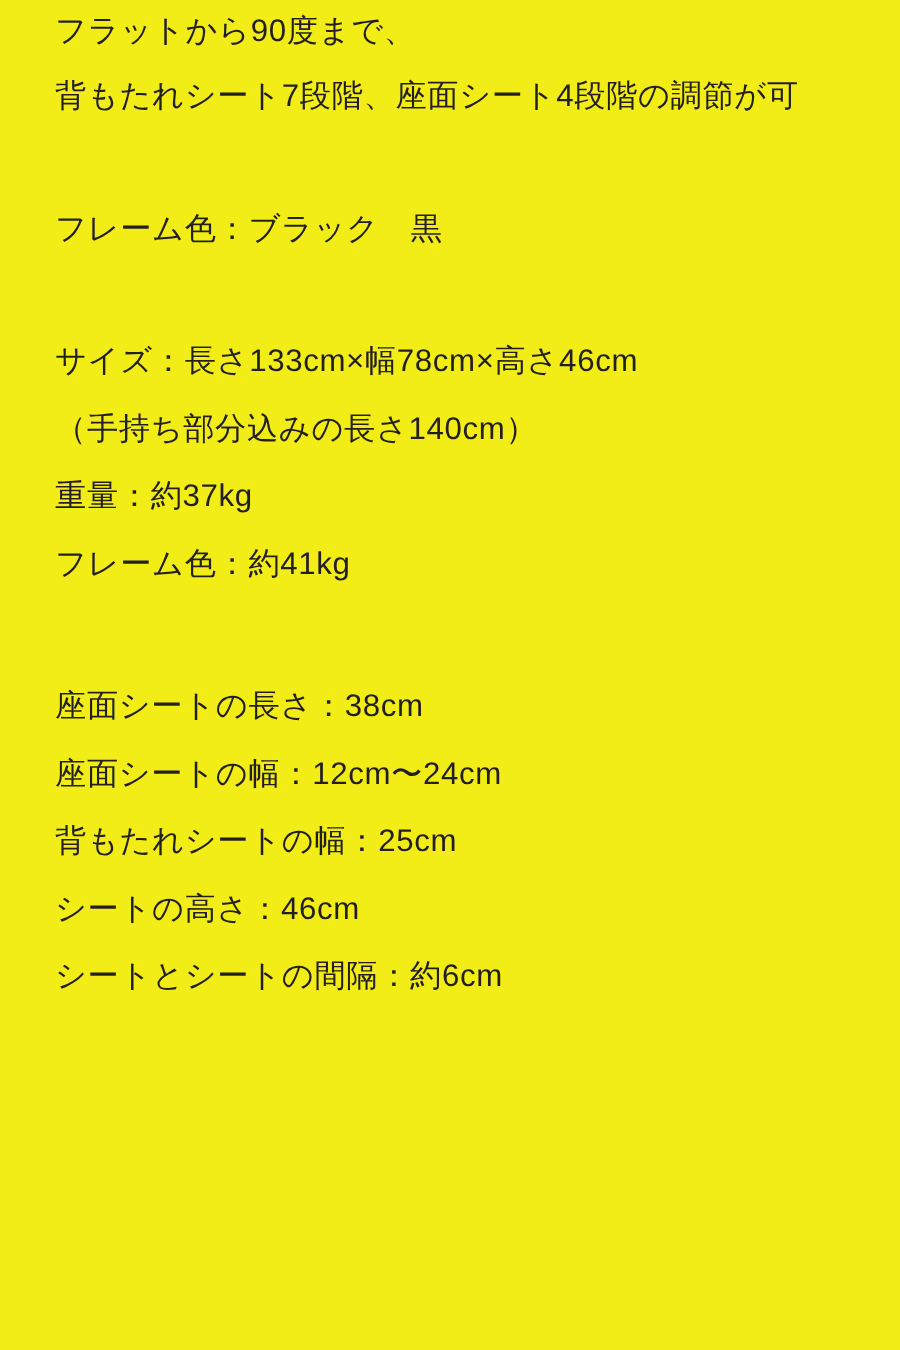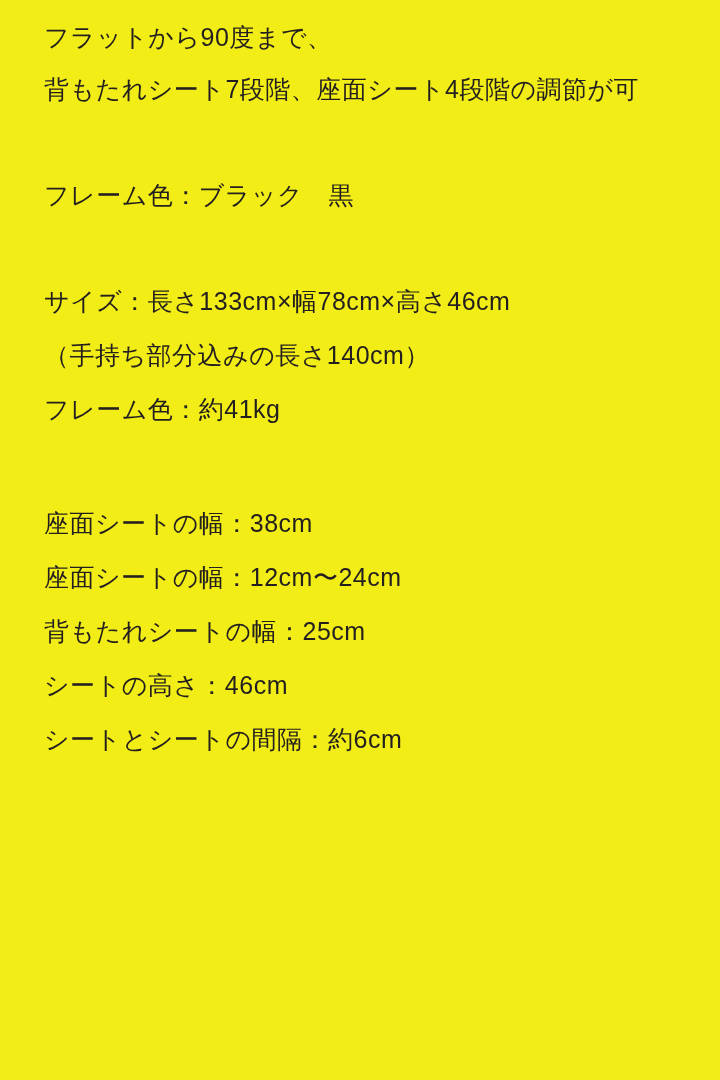--- a/index.html
+++ b/index.html
@@ -11,21 +11,21 @@
     height: 1080px;
     background: #f2ed16;
     font-family: "Liberation Sans", "DejaVu Sans", sans-serif;
     color: #231f20;
     overflow: hidden;
   }
   .page {
     width: 720px;
     height: 1080px;
     box-sizing: border-box;
-    padding: 12px 44px;
+    padding: 0 44px;
     background: #f2ed16;
   }
   .spec-block {
     margin: 0;
     padding: 0;
   }
   .spec-line {
     font-size: 25px;
     line-height: 54px;
     letter-spacing: 0.5px;
@@ -60,26 +60,27 @@
 
   <div class="spec-block">
     <div class="spec-line">フレーム色：ブラック　黒</div>
   </div>
 
   <div class="gap-md"></div>
 
   <div class="spec-block">
     <div class="spec-line">サイズ：長さ133cm×幅78cm×高さ46cm</div>
     <div class="spec-line">（手持ち部分込みの長さ140cm）</div>
+    <div class="spec-line">重量：約37kg</div>
     <div class="spec-line">フレーム色：約41kg</div>
   </div>
 
   <div class="gap-lg"></div>
 
   <div class="spec-block">
-    <div class="spec-line">座面シートの幅：38cm</div>
+    <div class="spec-line">座面シートの長さ：38cm</div>
     <div class="spec-line">座面シートの幅：12cm〜24cm</div>
     <div class="spec-line">背もたれシートの幅：25cm</div>
     <div class="spec-line">シートの高さ：46cm</div>
     <div class="spec-line">シートとシートの間隔：約6cm</div>
   </div>
 
 </div>
 
 </body></html>

